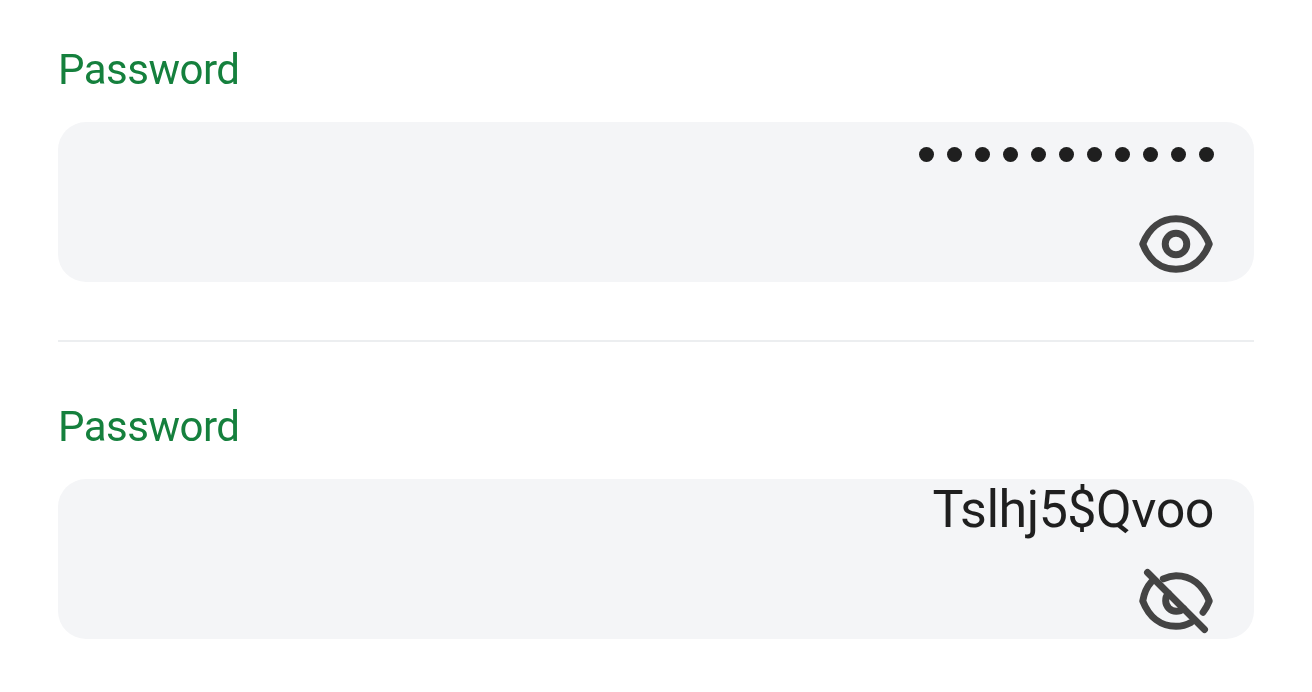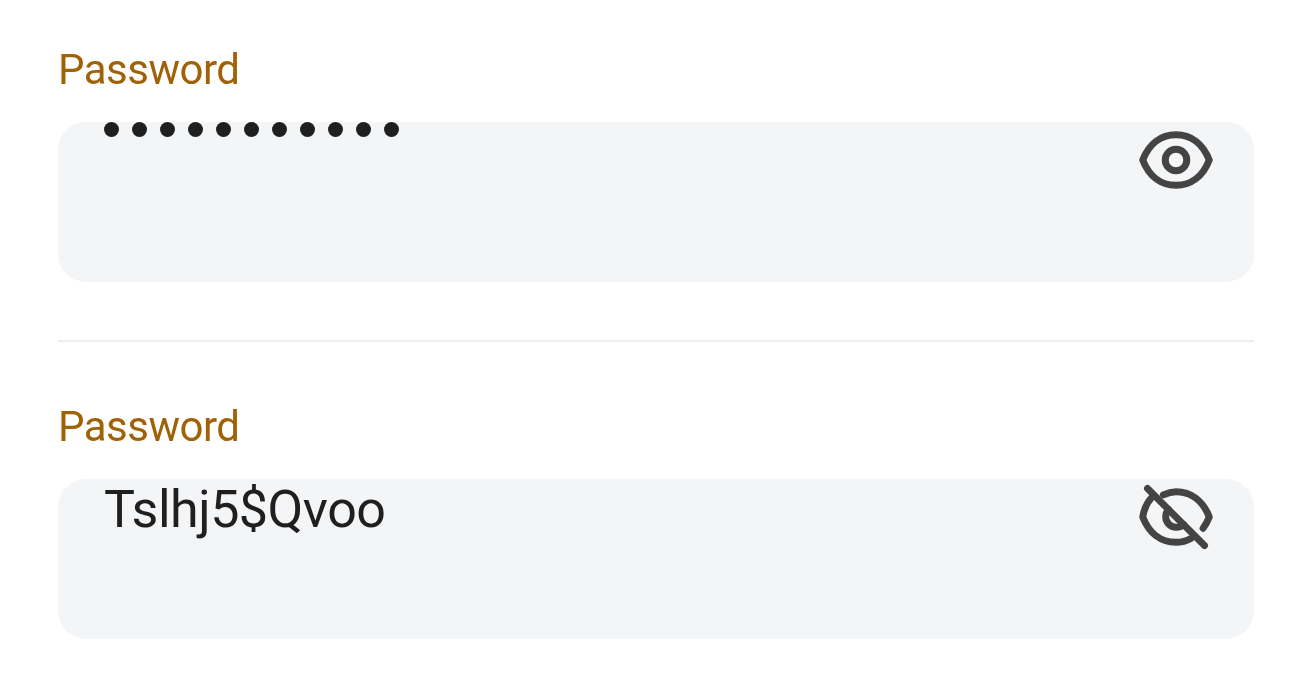--- a/index.html
+++ b/index.html
@@ -14,32 +14,33 @@
       font-family: -apple-system, BlinkMacSystemFont, "Segoe UI", Roboto, Helvetica, Arial, sans-serif;
       padding: 45px 58px 0 58px;
     }
     .field-group {
       display: flex;
       flex-direction: column;
     }
     .field-label {
       font-size: 42px;
       font-weight: 400;
-      color: #a16207;
+      color: #15803d;
       margin-bottom: 28px;
       letter-spacing: -0.5px;
     }
     .field-input-wrap {
       background: #f4f5f7;
       border-radius: 28px;
       height: 160px;
       display: flex;
-      align-items: flex-start;
+      align-items: flex-end;
       padding: 0 40px 0 46px;
       gap: 20px;
+      flex-direction: column;
     }
     .dots {
       flex: 1;
       display: flex;
       align-items: center;
       gap: 13px;
     }
     .dot {
       width: 15px;
       height: 15px;

